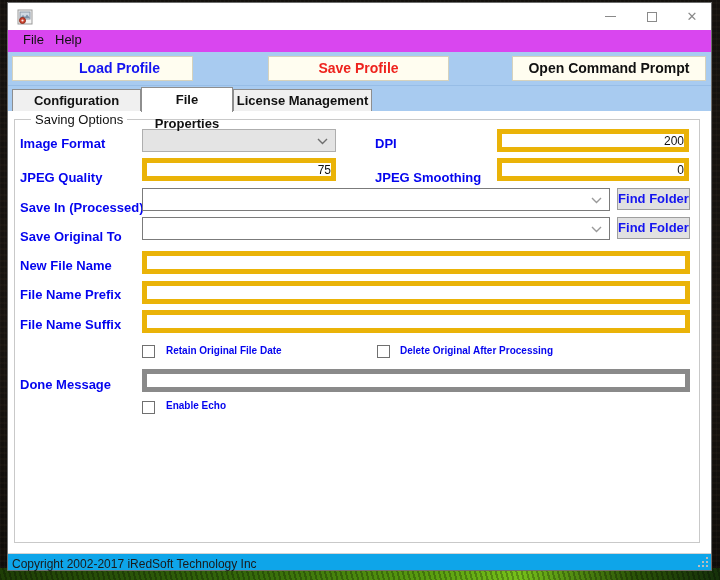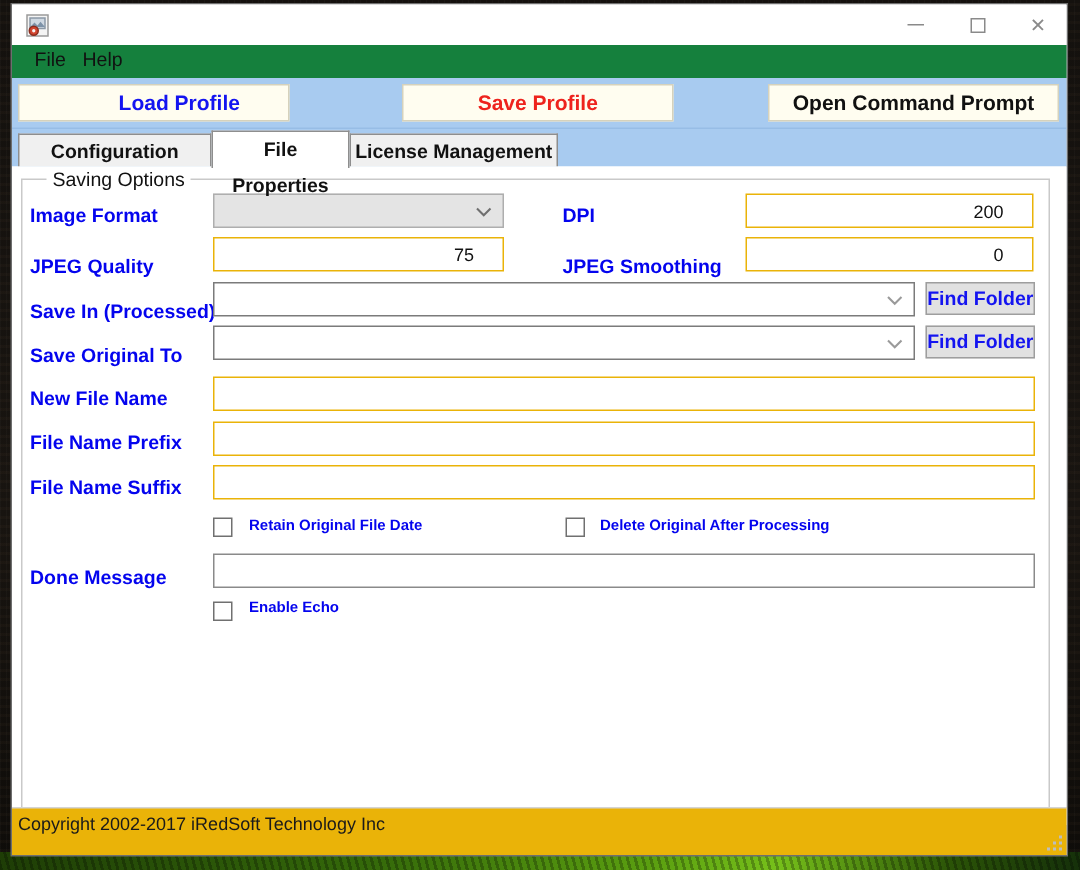--- a/index.html
+++ b/index.html
@@ -26,21 +26,21 @@
   
   .titlebar{ position:absolute; left:0; top:0; right:0; height:27px; background:#ffffff; }
   .app-icon{ position:absolute; left:9px; top:6px; width:16px; height:16px; }
   .title-text{ position:absolute; left:32px; top:6px; font-size:12px; color:#5f5f5f; white-space:nowrap; }
   .winbtn{ position:absolute; top:0; width:34px; height:27px; color:#8a8a8a;
            display:flex; align-items:center; justify-content:center; font-size:13px; cursor:default; }
   .btn-min{ right:84px; } .btn-max{ right:42px; } .btn-close{ right:2px; }
   .min-glyph{ width:11px; height:0; border-top:1px solid #8a8a8a; display:block; }
   .max-glyph{ width:10px; height:10px; border:1px solid #8a8a8a; display:block; }
   
-  .menubar{ position:absolute; left:0; top:27px; right:0; height:22px; background:#15803d; }
+  .menubar{ position:absolute; left:0; top:27px; right:0; height:22px; background:#d946ef; }
   .menu-item{ position:absolute; top:2px; font-size:13px; color:#111; }
   .menu-file{ left:15px; } .menu-help{ left:47px; }
   
   .toolbar{ position:absolute; left:0; top:49px; right:0; height:34px; background:#a8cbf0; border-bottom:1px solid #97bde6;}
   .tbtn{ position:absolute; top:53px; height:25px; background:#fffdf0; border:1px solid #d6d2bc;
          font-size:14px; font-weight:bold; text-align:center; line-height:23px; cursor:default; }
   .tbtn-load{ left:4px;  width:181px; color:#1414f0;padding-left:34px; }
   .tbtn-save{ left:260px; width:181px; color:#ee231d; }
   .tbtn-open{ left:504px; width:194px; color:#111; }
   .tabstrip{ position:absolute; left:0; top:83px; right:0; height:25px; background:#a8cbf0; }
@@ -51,32 +51,32 @@
   .tab-config { left:4px;   width:129px; }
   .tab-fileprops{ left:133px; width:92px;text-align:center; }
   .tab-license{ left:225px; width:139px;text-align:center; }
   
   .content{ position:absolute; left:0; top:108px; right:0; height:439px; background:#ffffff; }
   .groupbox{ position:absolute; left:6px; top:8px; width:686px; height:424px;
              border:1px solid #c9c9c9; }
   .group-legend{ position:absolute; left:16px; top:-8px; background:#ffffff; padding:0 4px;
                  font-size:13px; color:#111; }
   .flabel{ position:absolute; font-size:13px; font-weight:bold; color:#0404ee; white-space:nowrap; }
-  .tinput{ position:absolute; height:23px; border:1px solid #eab308; background:#ffffff;
-           font-size:12px; color:#111; padding:0 19px; outline:none; }
+  .tinput{ position:absolute; height:23px; border:5px solid #eab308; background:#ffffff;
+           font-size:12px; color:#111; padding:0 0; outline:none; }
   .num{ text-align:right; }
   .combo{ position:absolute; height:23px; border:1px solid #7b7b7b; background:#ffffff; }
   .combo.disabled{ background:#e4e4e4; border-color:#aeaeae; }
   .chev{ position:absolute; right:7px; top:8px; }
   .ffbtn{ position:absolute; width:73px; height:22px; background:#e1e1e1; border:1px solid #9e9e9e;
           font-size:13px; font-weight:bold; color:#1414f0; text-align:center; line-height:20px; cursor:default; }
   .cb{ position:absolute; width:13px; height:13px; border:1px solid #707070; background:#ffffff; cursor:default; }
   .cblabel{ position:absolute; font-size:10px; font-weight:bold; color:#0404ee; white-space:nowrap; }
   
-  .statusbar{ position:absolute; left:0; bottom:0; right:0; height:32px; background:#eab308;
+  .statusbar{ position:absolute; left:0; bottom:0; right:0; height:17px; background:#0ea5e9;
               border-top:1px solid #d4d4d4; }
   .status-text{ position:absolute; left:4px; top:3px; font-size:12px; color:#1a1a1a; }
   .grip{ position:absolute; right:2px; bottom:2px; }
 </style>
 </head>
 <body>
 
 <div class="grass"></div>
 
 <div class="window">

